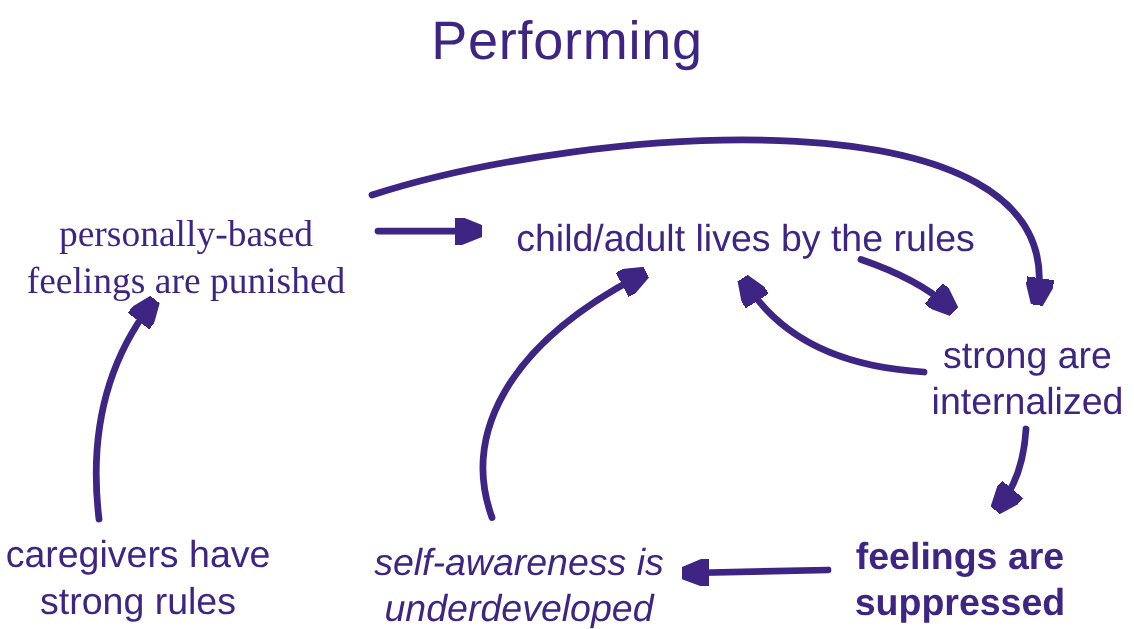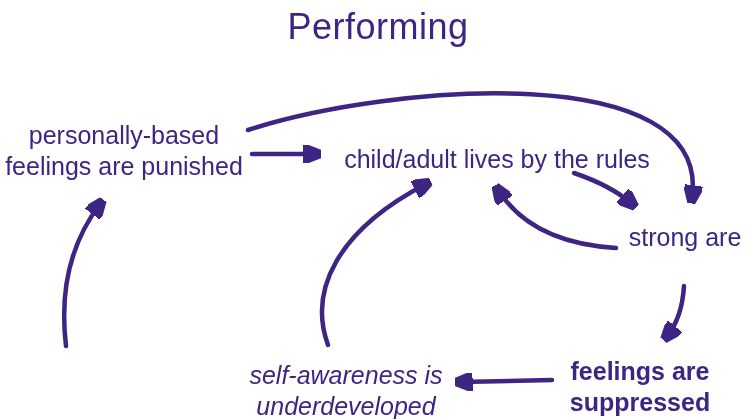--- a/index.html
+++ b/index.html
@@ -57,33 +57,38 @@
     <path d="M 66 346 Q 56 262 100 204" marker-end="url(#head)"></path>
     <path d="M 252 154 L 316 154" marker-end="url(#head)"></path>
     <path d="M 248 130 C 390 84, 712 58, 692 198" marker-end="url(#head)"></path>
     <path d="M 574 173 Q 612 186 632 204" marker-end="url(#head)"></path>
     <path d="M 616 248 Q 532 243 498 190" marker-end="url(#head)"></path>
     <path d="M 684 286 Q 682 318 667 336" marker-end="url(#head)"></path>
     <path d="M 552 380 L 460 382" marker-end="url(#head)"></path>
     <path d="M 328 345 C 308 290, 338 230, 426 184" marker-end="url(#head)"></path>
   </svg>
 
-  <div class="node" style="left:124px; top:120px;">
+  <div class="node" style="left:124px; top:141px;font-family:Liberation Serif, serif;">
     <span>personally-based</span>
     <span>feelings are punished</span>
   </div>
 
   <div class="node" style="left:497px; top:144px;">
     <span>child/adult lives by the rules</span>
   </div>
 
   <div class="node" style="left:685px; top:222px;">
     <span>strong are</span>
+    <span>internalized</span>
   </div>
 
+  <div class="node" style="left:92px; top:355px;">
+    <span>caregivers have</span>
+    <span>strong rules</span>
+  </div>
 
   <div class="node" style="left:346px; top:360px;font-style:italic;">
     <span>self-awareness is</span>
     <span>underdeveloped</span>
   </div>
 
   <div class="node" style="left:640px; top:356px;font-weight:bold;">
     <span>feelings are</span>
     <span>suppressed</span>
   </div>

